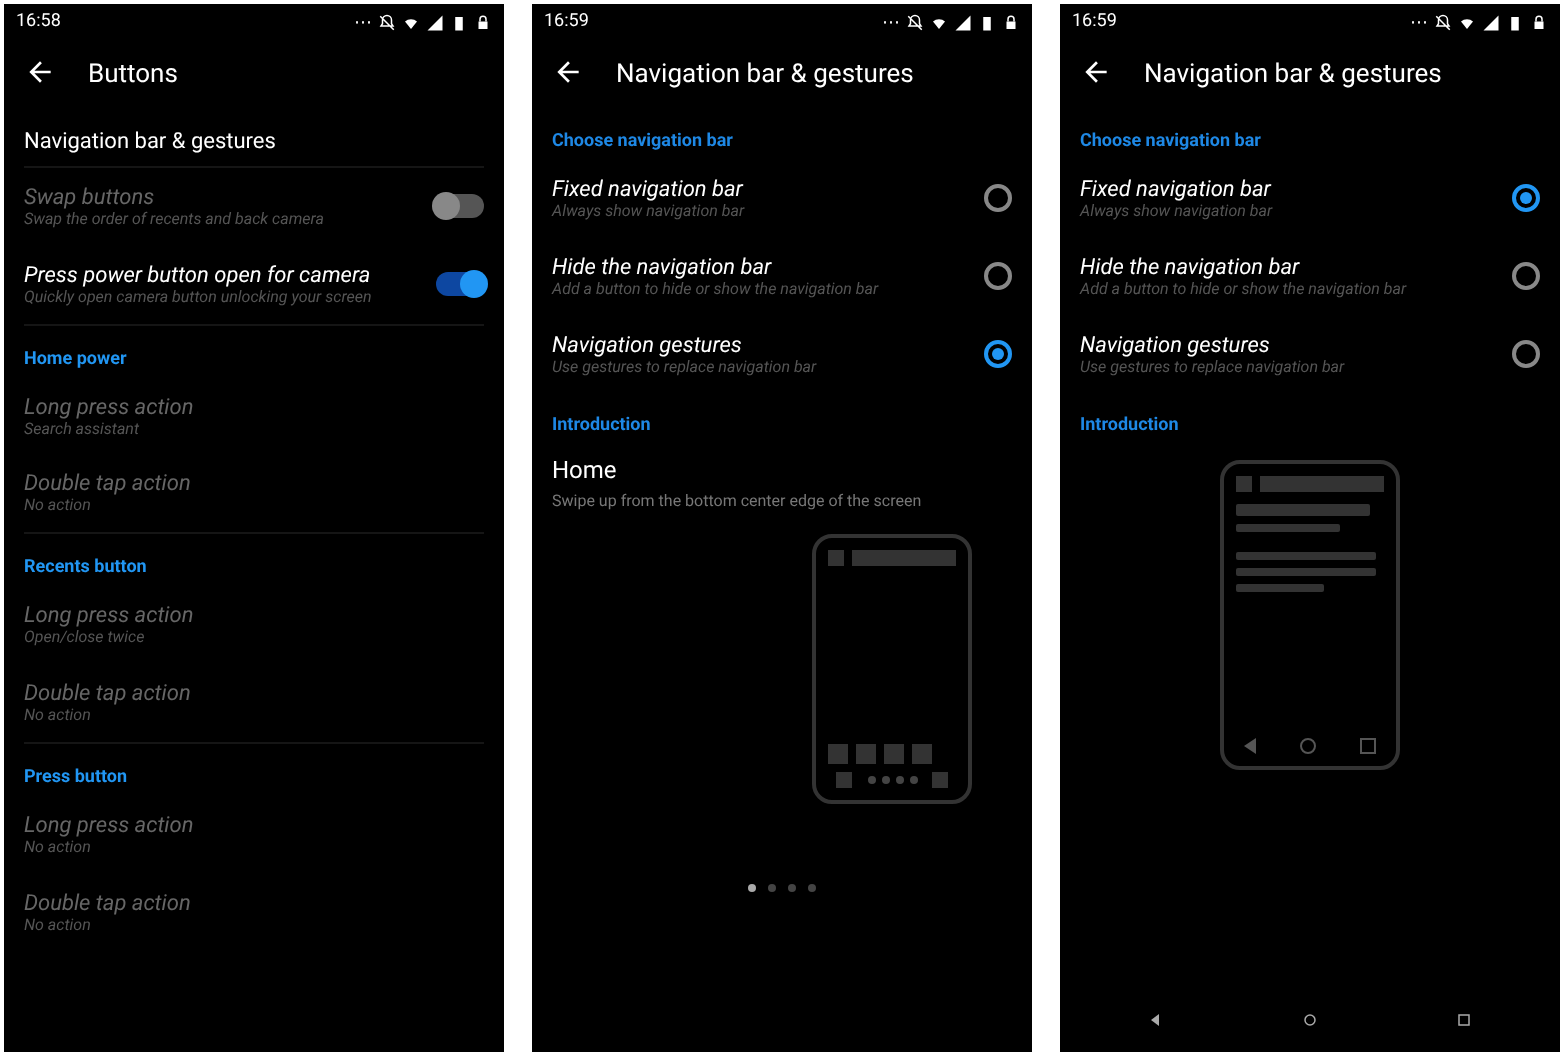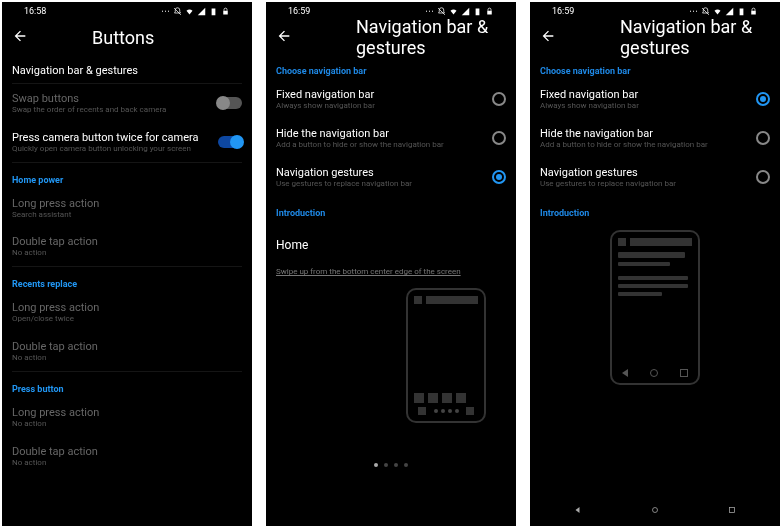--- a/index.html
+++ b/index.html
@@ -20,55 +20,55 @@
     position: relative;
     overflow: hidden;
     display: flex;
     flex-direction: column;
     font-size: 11px;
   }
   .status-bar {
     height: 18px;
     display: flex;
     align-items: center;
-    padding: 0 22px;
+    padding: 0 6px;
     font-size: 9px;
     color: #fff;
   }
   .status-left { flex: 0 0 auto; }
   .status-right { margin-left: auto; display: flex; gap: 3px; align-items: center; }
   .status-right svg { width: 9px; height: 9px; fill: #fff; }
   .header {
     height: 34px;
     display: flex;
     align-items: center;
     padding: 0 10px;
     gap: 16px;
   }
   .header svg { width: 16px; height: 16px; fill: #fff; }
-  .header .title { font-size: 18px; font-weight: 400; margin-left: 48px; }
+  .header .title { font-size: 13px; font-weight: 400; }
   .content { flex: 1; overflow: hidden; padding: 0 10px; }
   .section-label-white {
     font-size: 11px;
     color: #fff;
     padding: 10px 0 6px 0;
   }
   .category {
     font-size: 9px;
     color: #2196f3;
     padding: 12px 0 4px 0;
     font-weight: bold;
   }
   .category.accent2 { color: #1e88e5; }
   .row {
     display: flex;
     align-items: center;
     padding: 8px 0;
   }
-  .row-text { flex: 1; }
+  .row-text { flex: 1; font-style: italic; }
   .row-title { font-size: 11px; color: #fff; }
   .row-title.disabled { color: #666; }
   .row-sub { font-size: 8px; color: #555; margin-top: 1px; line-height: 1.1; }
   
   .toggle {
     width: 24px; height: 12px; border-radius: 6px; position: relative;
   }
   .toggle .knob {
     width: 14px; height: 14px; border-radius: 50%; position: absolute; top: -1px;
   }
@@ -115,22 +115,22 @@
   .mock-navbar .sq2 { border:1px solid #555; }
   .pager { display:flex; gap:6px; justify-content:center; margin-top:40px; }
   .pager .pdot { width:4px;height:4px;border-radius:50%;background:#444; }
   .pager .pdot.active { background:#aaa; }
   .soft-nav {
     margin-top:auto;
     height: 30px;
     display:flex; justify-content:space-around; align-items:center;
   }
   .soft-nav svg { width:12px;height:12px; stroke:#aaa; fill:none; stroke-width:1.5; }
-  .home-label { font-size:12px; color:#fff; margin-top:16px; }
-  .home-sub { font-size:8px; color:#777; margin-top:15px;text-decoration:underline; }
+  .home-label { font-size:12px; color:#fff; margin-top:6px; }
+  .home-sub { font-size:8px; color:#777; margin-top:4px; }
 </style>
 </head>
 <body>
 
 <div class="phone">
   <div class="status-bar">
     <span class="status-left">16:58</span>
     <span class="status-right">
       <span>⋯</span>
       <svg viewBox="0 0 24 24">
@@ -168,21 +168,21 @@
         <div class="row-title disabled">Swap buttons</div>
         <div class="row-sub">Swap the order of recents and back camera</div>
       </div>
       <div class="toggle off">
           <div class="knob"></div>
         </div>
     </div>
 
     <div class="row">
       <div class="row-text">
-        <div class="row-title">Press camera button twice for camera</div>
+        <div class="row-title">Press power button open for camera</div>
         <div class="row-sub">Quickly open camera button unlocking your screen</div>
       </div>
       <div class="toggle on">
           <div class="knob"></div>
         </div>
     </div>
     <div class="divider"></div>
 
     <div class="category">Home power</div>
     <div class="row">
@@ -192,21 +192,21 @@
       </div>
     </div>
     <div class="row">
       <div class="row-text">
         <div class="row-title disabled">Double tap action</div>
         <div class="row-sub">No action</div>
       </div>
     </div>
     <div class="divider"></div>
 
-    <div class="category">Recents replace</div>
+    <div class="category">Recents button</div>
     <div class="row">
       <div class="row-text">
         <div class="row-title disabled">Long press action</div>
         <div class="row-sub">Open/close twice</div>
       </div>
     </div>
     <div class="row">
       <div class="row-text">
         <div class="row-title disabled">Double tap action</div>
         <div class="row-sub">No action</div>

